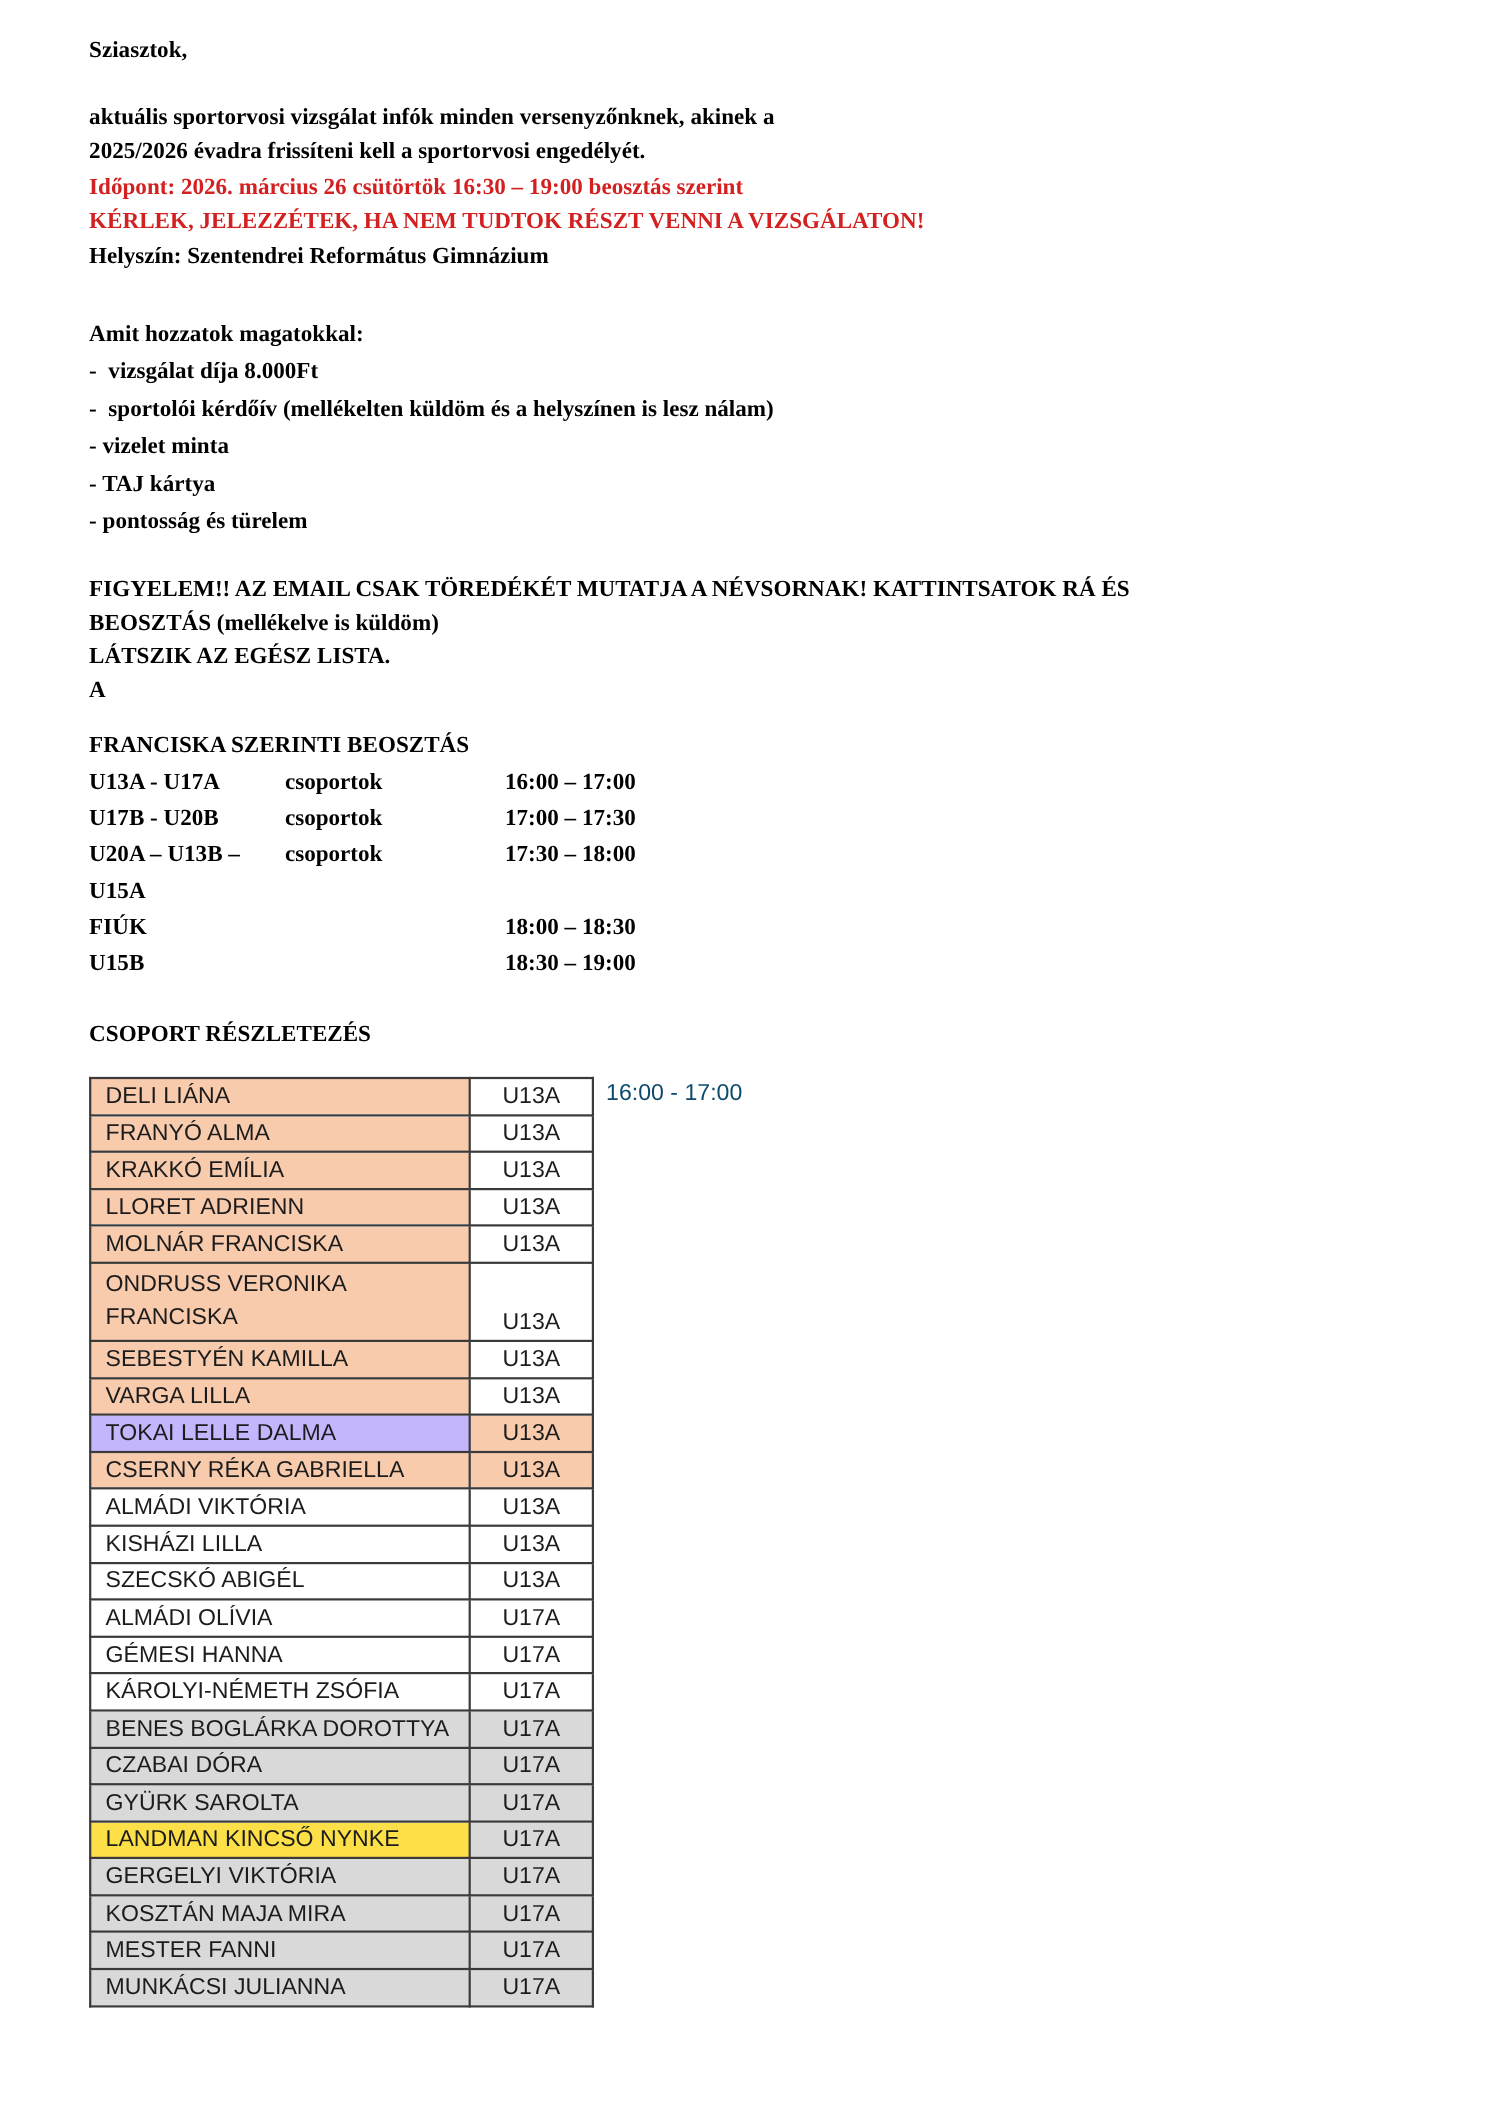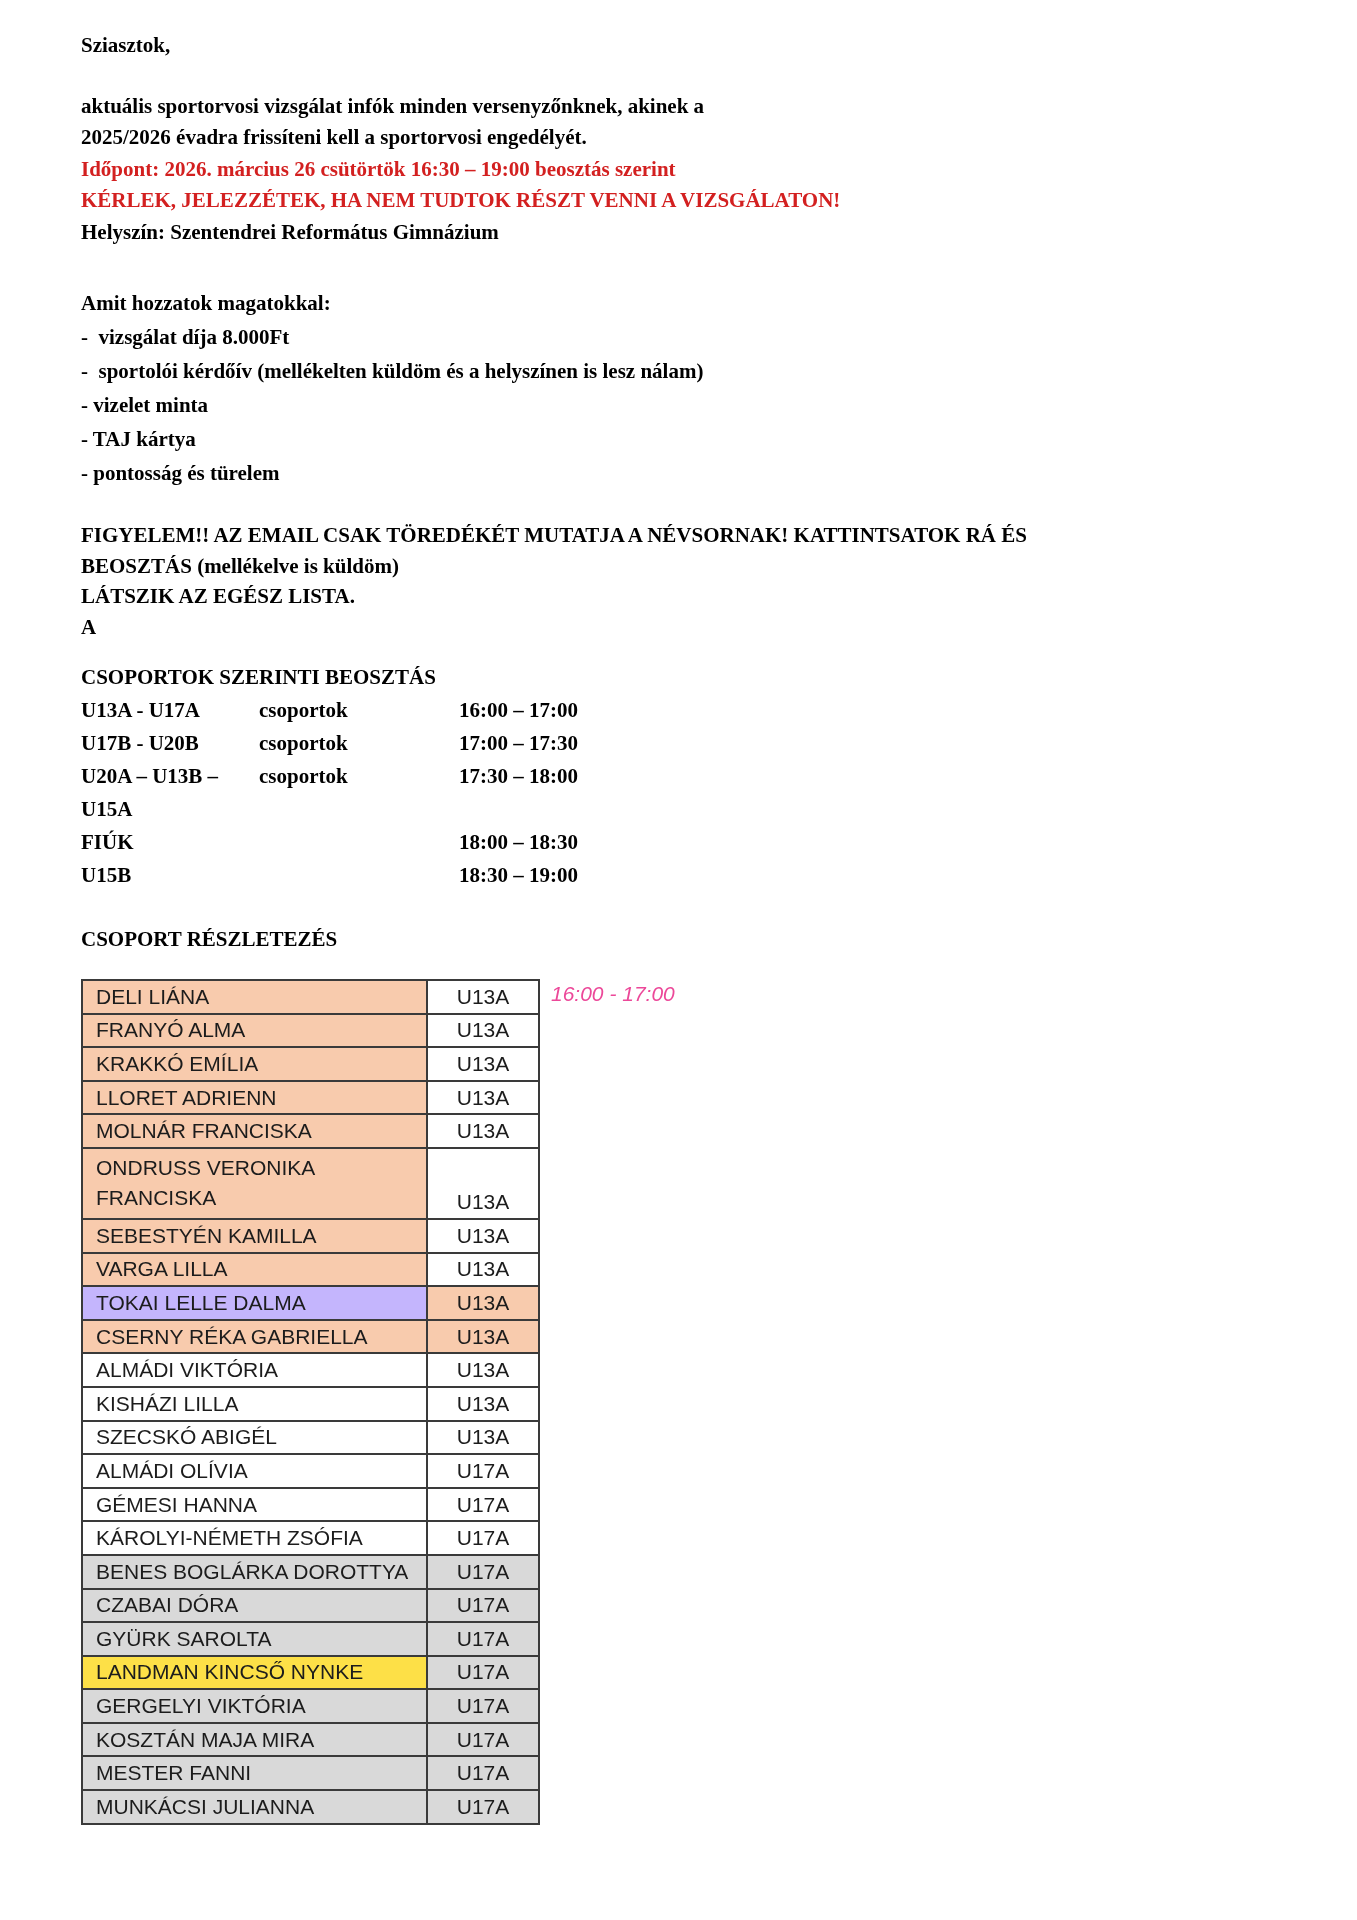--- a/index.html
+++ b/index.html
@@ -59,23 +59,22 @@
   tr.tall td { height: 65px; }
   tr.tall td.group-cell { vertical-align: bottom; padding-bottom: 4px; }
   tr.tall .wrap-narrow { display: inline-block; width: 230px; line-height: 30px; }
   .roster-time {
     position: absolute;
     left: 470px;
     top: 3px;
     font-family: "Liberation Sans", "DejaVu Sans", sans-serif;
     font-weight: normal;
     font-size: 21px;
-    color: #ec4899;
+    color: #0c4a6e;
     white-space: nowrap;
-    font-style: italic;
   }
 </style>
 </head>
 <body>
 
 <div class="page">
 
   <p class="line greeting">Sziasztok,</p>
 
   <div class="intro">
@@ -96,21 +95,21 @@
   </div>
 
   <div class="notice">
     <div class="line">FIGYELEM!! AZ EMAIL CSAK TÖREDÉKÉT MUTATJA A NÉVSORNAK! KATTINTSATOK RÁ ÉS</div>
     <div class="line">BEOSZTÁS (mellékelve is küldöm)</div>
     <div class="line">LÁTSZIK AZ EGÉSZ LISTA.</div>
     <div class="line">A</div>
   </div>
 
   <div class="schedule">
-    <div class="heading">CSOPORTOK SZERINTI BEOSZTÁS</div>
+    <div class="heading">FRANCISKA SZERINTI BEOSZTÁS</div>
     <div class="sch-row">
       <span class="sch-groups">U13A - U17A</span>
       <span class="sch-label">csoportok</span>
       <span class="sch-time">16:00 – 17:00</span>
     </div>
     <div class="sch-row">
       <span class="sch-groups">U17B - U20B</span>
       <span class="sch-label">csoportok</span>
       <span class="sch-time">17:00 – 17:30</span>
     </div>

